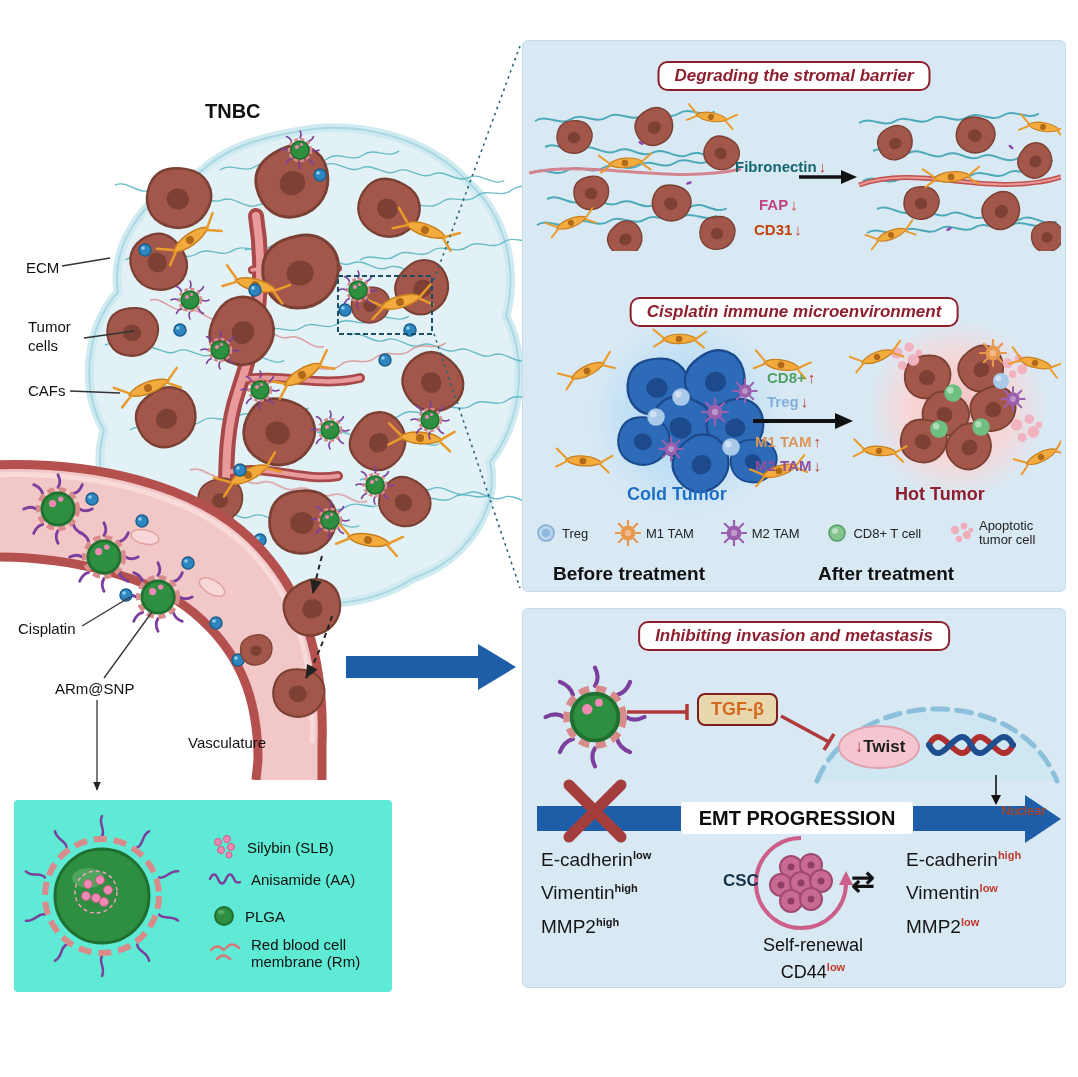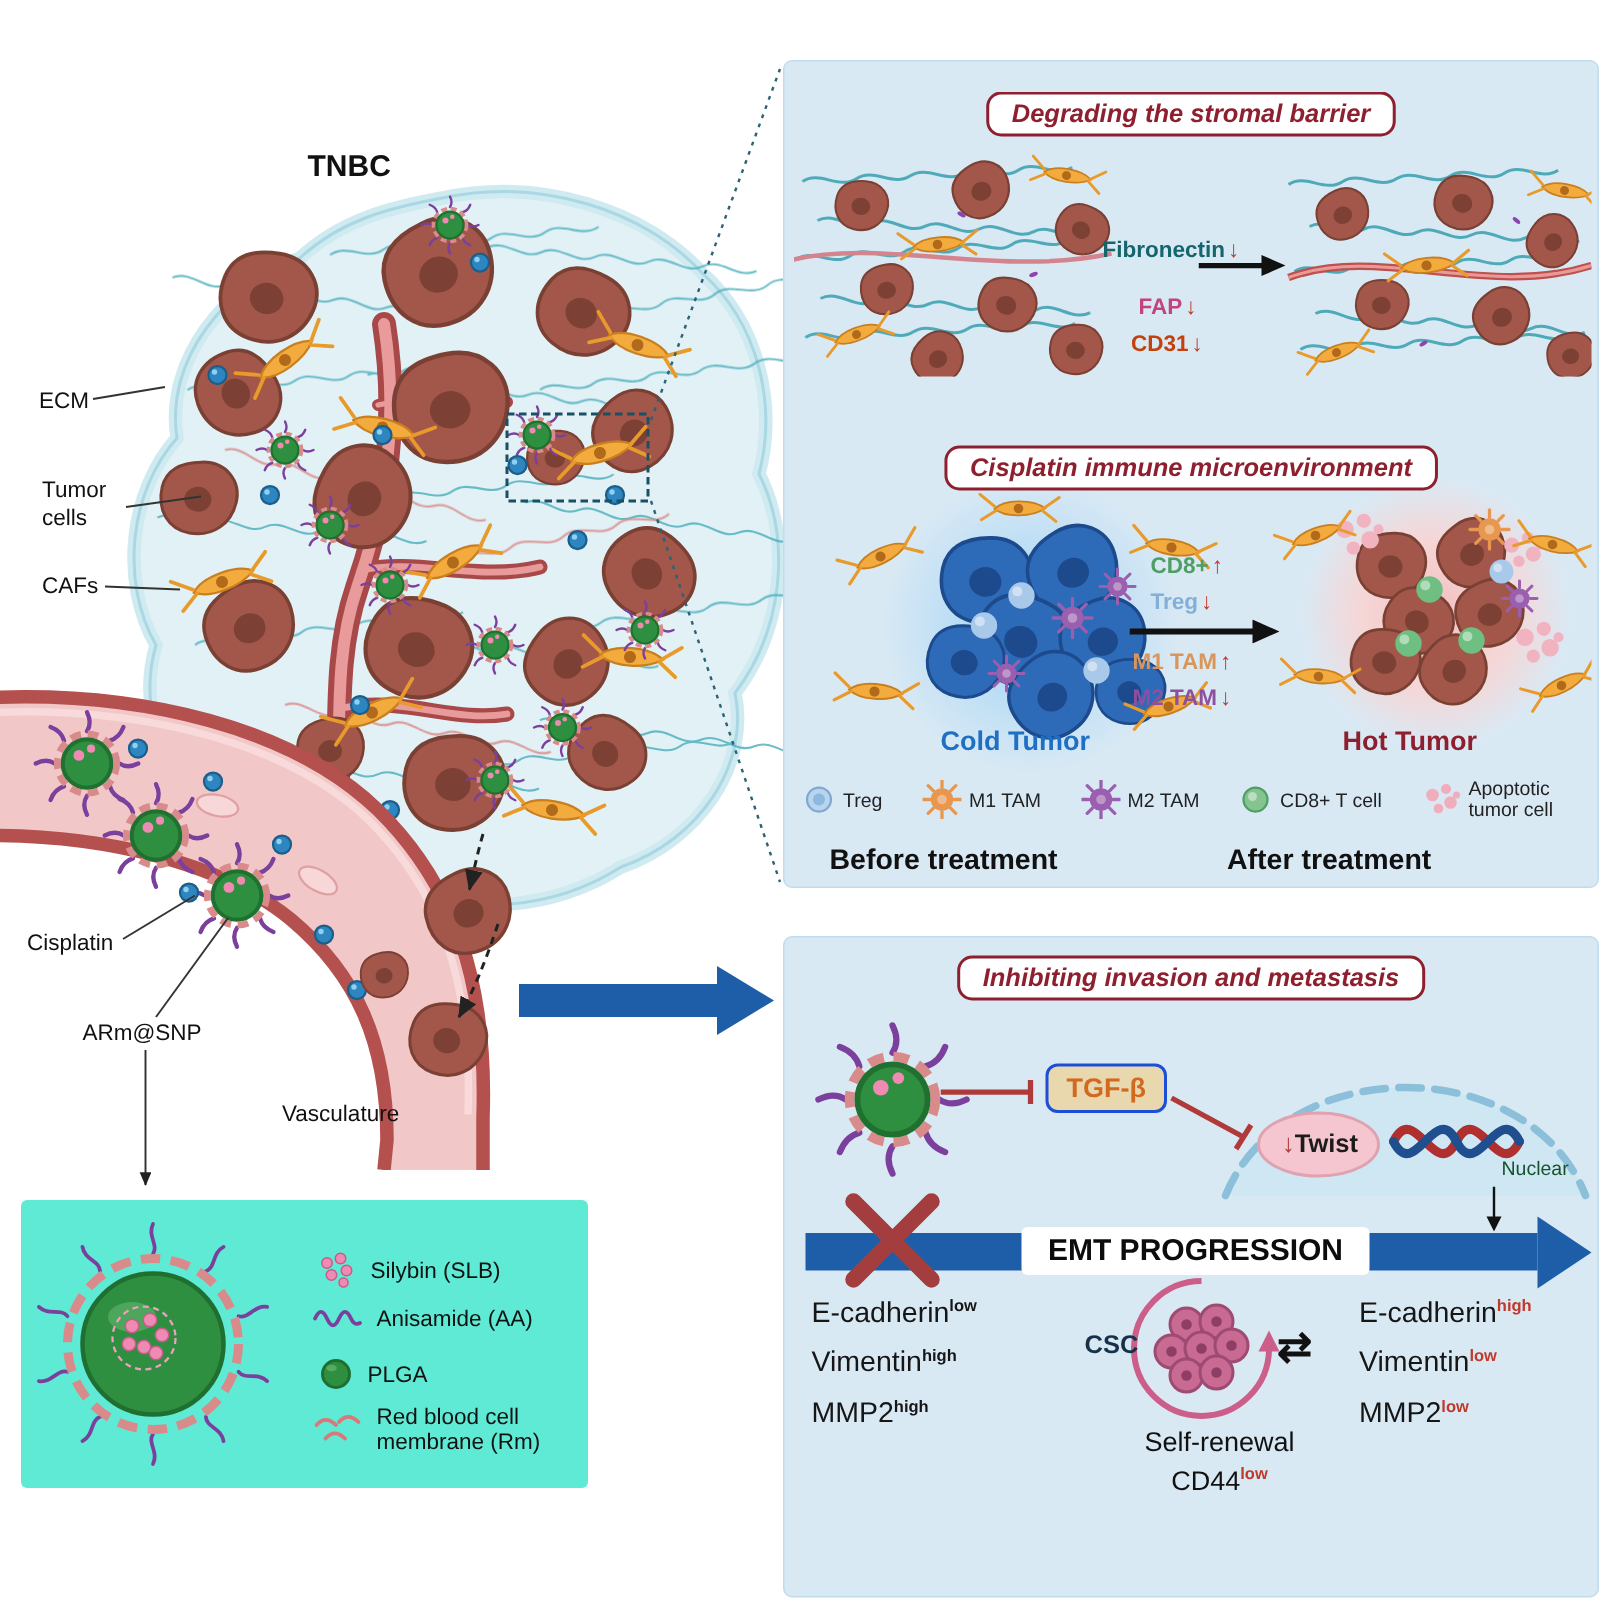--- a/index.html
+++ b/index.html
@@ -23,26 +23,26 @@
   .cl-item { display: flex; align-items: center; gap: 5px; font-size: 13px; color: #222; }
   .cl-item .wrap { width: 74px; line-height: 1.08; }
   .legend-box { position: absolute; background: #5eead4; border-radius: 4px; z-index: 1; }
   .legend-item { position: absolute; display: flex; align-items: center; gap: 9px; font-size: 15px; z-index: 3; }
   .emt-body { position: absolute; height: 25px; z-index: 2; }
   .emt-head { position: absolute; width: 0; height: 0; border-top: 24px solid transparent;
               border-bottom: 24px solid transparent; z-index: 2; }
   .emt-label { position: absolute; background: #fff; border-radius: 4px; display: flex;
                align-items: center; justify-content: center; font-weight: bold; font-size: 20px;
                color: #0c0c0c; z-index: 3; }
-  .tgfb-box { position: absolute; background: #e9d7ad; border: 2px solid #1d4ed8; border-radius: 8px;
+  .tgfb-box { position: absolute; background: #e9d7ad; border: 2px solid #7f1d1d; border-radius: 8px;
               padding: 4px 12px; font-size: 18px; font-weight: bold; z-index: 3; }
   .twist { position: absolute; width: 82px; text-align: center; font-size: 17px; font-weight: bold;
            color: #1c1c1c; z-index: 3; }
   .twist .tarr { color: #b03a3a; }
-  .fine { position: absolute; font-size: 13px; color: #14532d; z-index: 3; }
+  .fine { position: absolute; font-size: 13px; color: #c2410c; z-index: 3; margin-top: 48px; }
   .harpoon { position: absolute; font-size: 28px; font-weight: bold; color: #111; z-index: 3;
              width: 44px; text-align: center; }
 </style>
 </head>
 <body>
 
 <div class="canvas">
 
   <svg width="0" height="0" style="position:absolute">
     <defs>
@@ -514,21 +514,21 @@
             <use href="#apoptotic-cluster" style="color:#f0aebc"></use>
           </svg>
         <span class="wrap">Apoptotic tumor cell</span>
       </div>
     </div>
 
     <div class="big-label" style="left:30px;top:522px;width:230px;font-size:19px">Before treatment</div>
     <div class="big-label" style="left:295px;top:522px;width:230px;font-size:19px">After treatment</div>
   </div>
 
-  <div class="panel" style="left:522px;top:624px;width:544px;height:441px">
+  <div class="panel" style="left:522px;top:608px;width:544px;height:380px">
     <div class="pill" style="top: 12px; color: rgb(142, 31, 47); border-color: rgb(142, 31, 47);">Inhibiting invasion and metastasis</div>
 
     <svg class="abs" style="left:20px;top:56px;z-index:2" width="104" height="104" viewBox="0 0 104 104">
       <use href="#np-small" transform="translate(52,52) scale(2.6)"></use>
     </svg>
 
     <svg class="abs" style="left:104px;top:94px;z-index:2" width="68" height="18">
       <line x1="0" y1="9" x2="60" y2="9" stroke="#b03a3a" stroke-width="3.5"></line>
       <line x1="60" y1="1" x2="60" y2="17" stroke="#b03a3a" stroke-width="3.5"></line>
     </svg>

